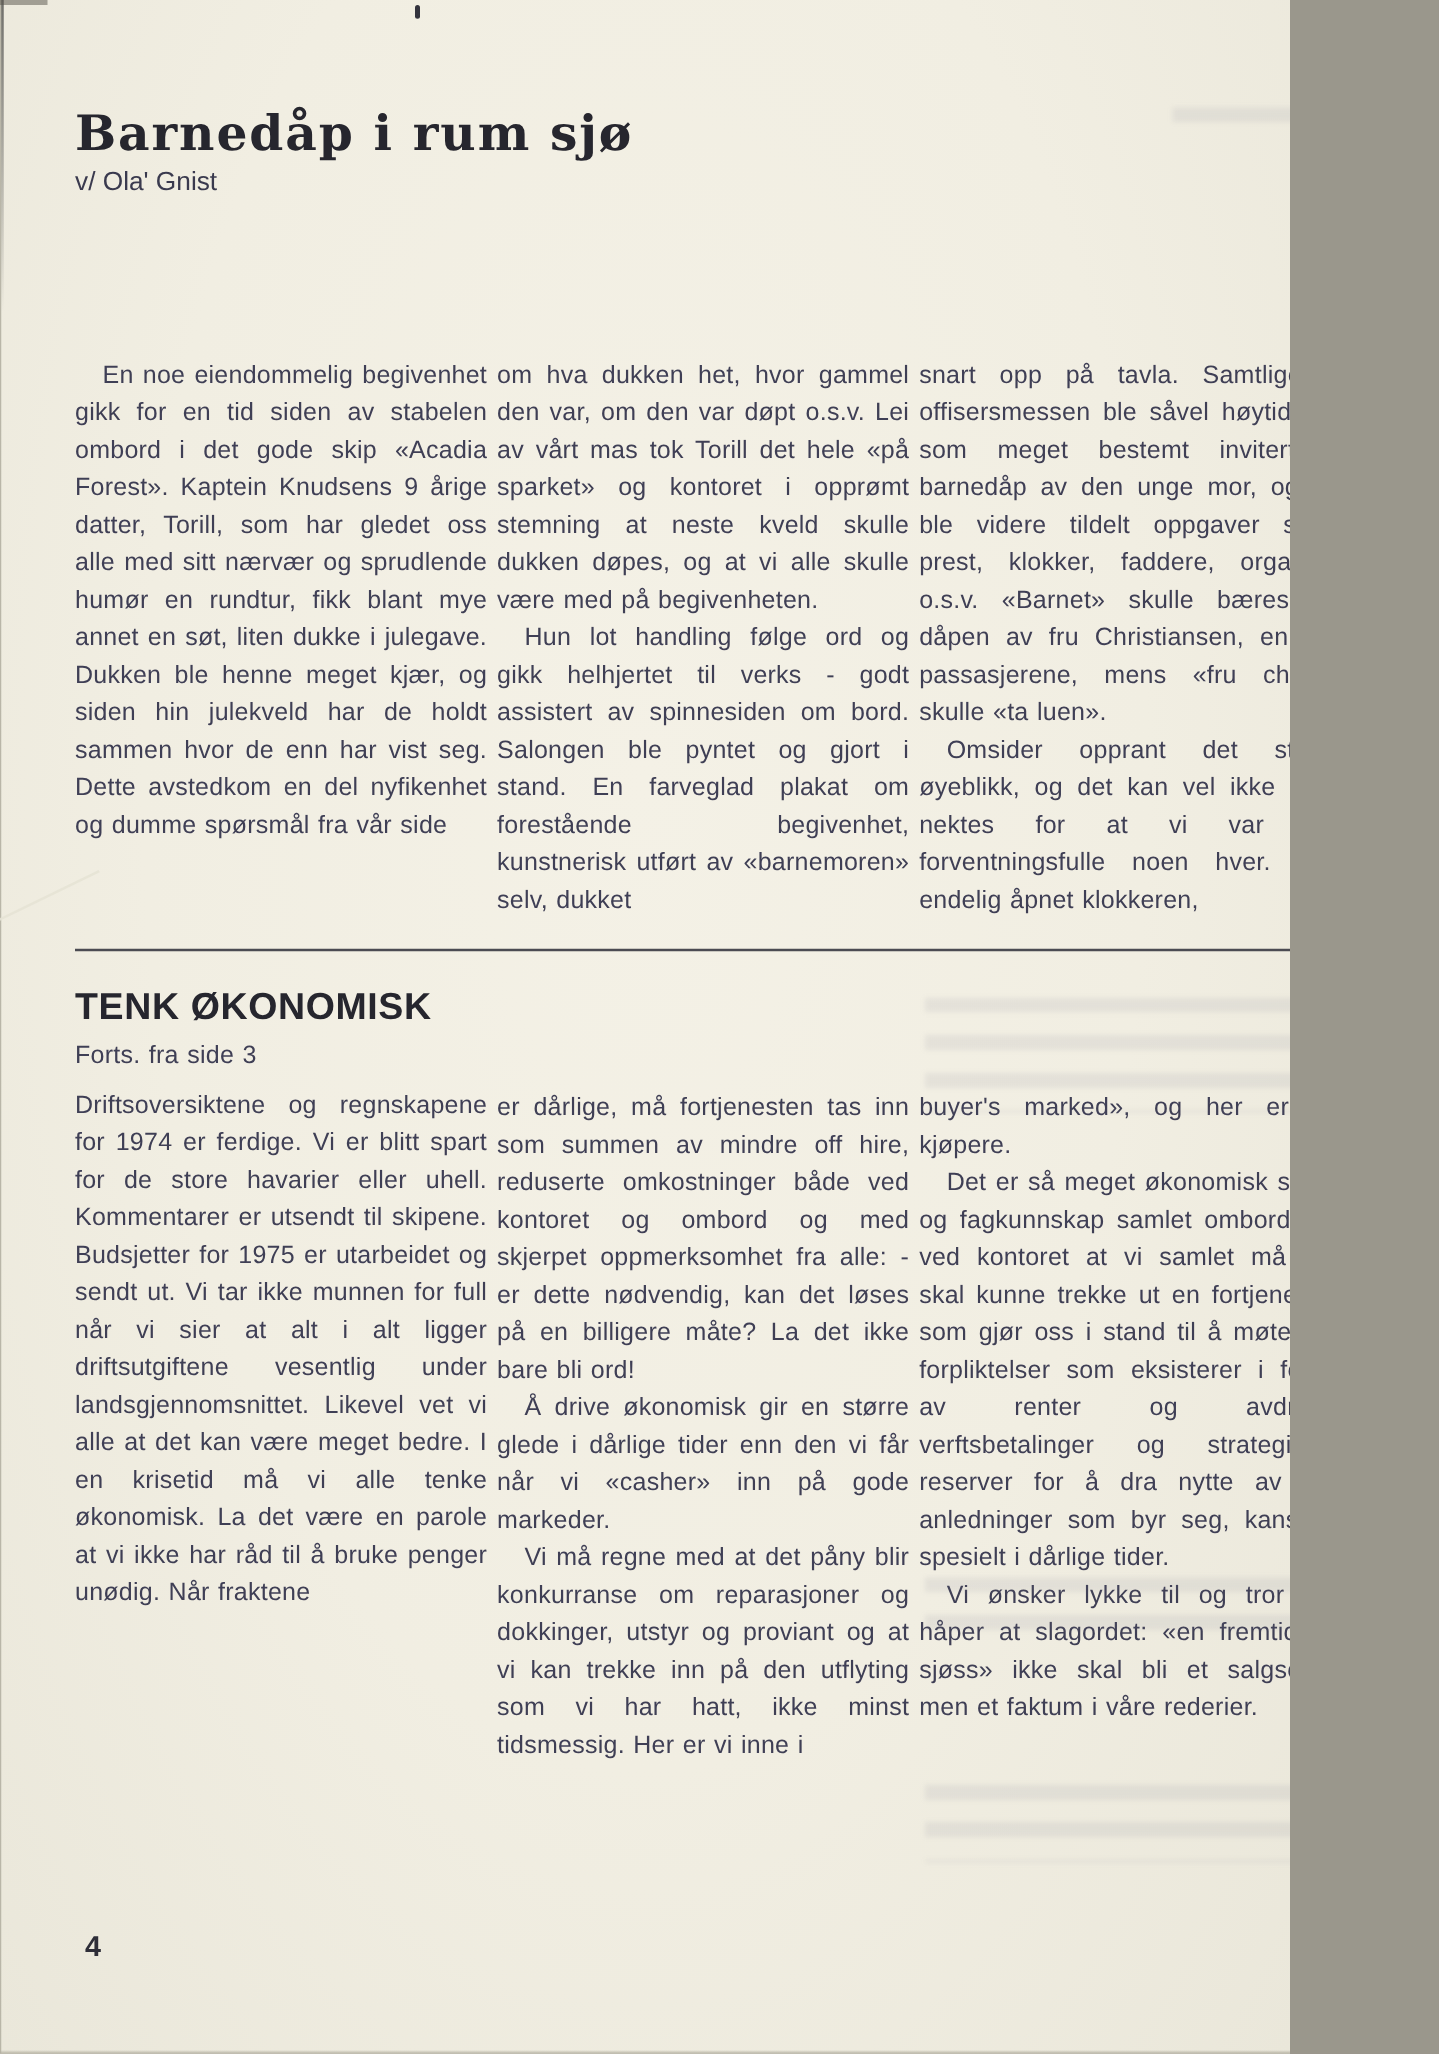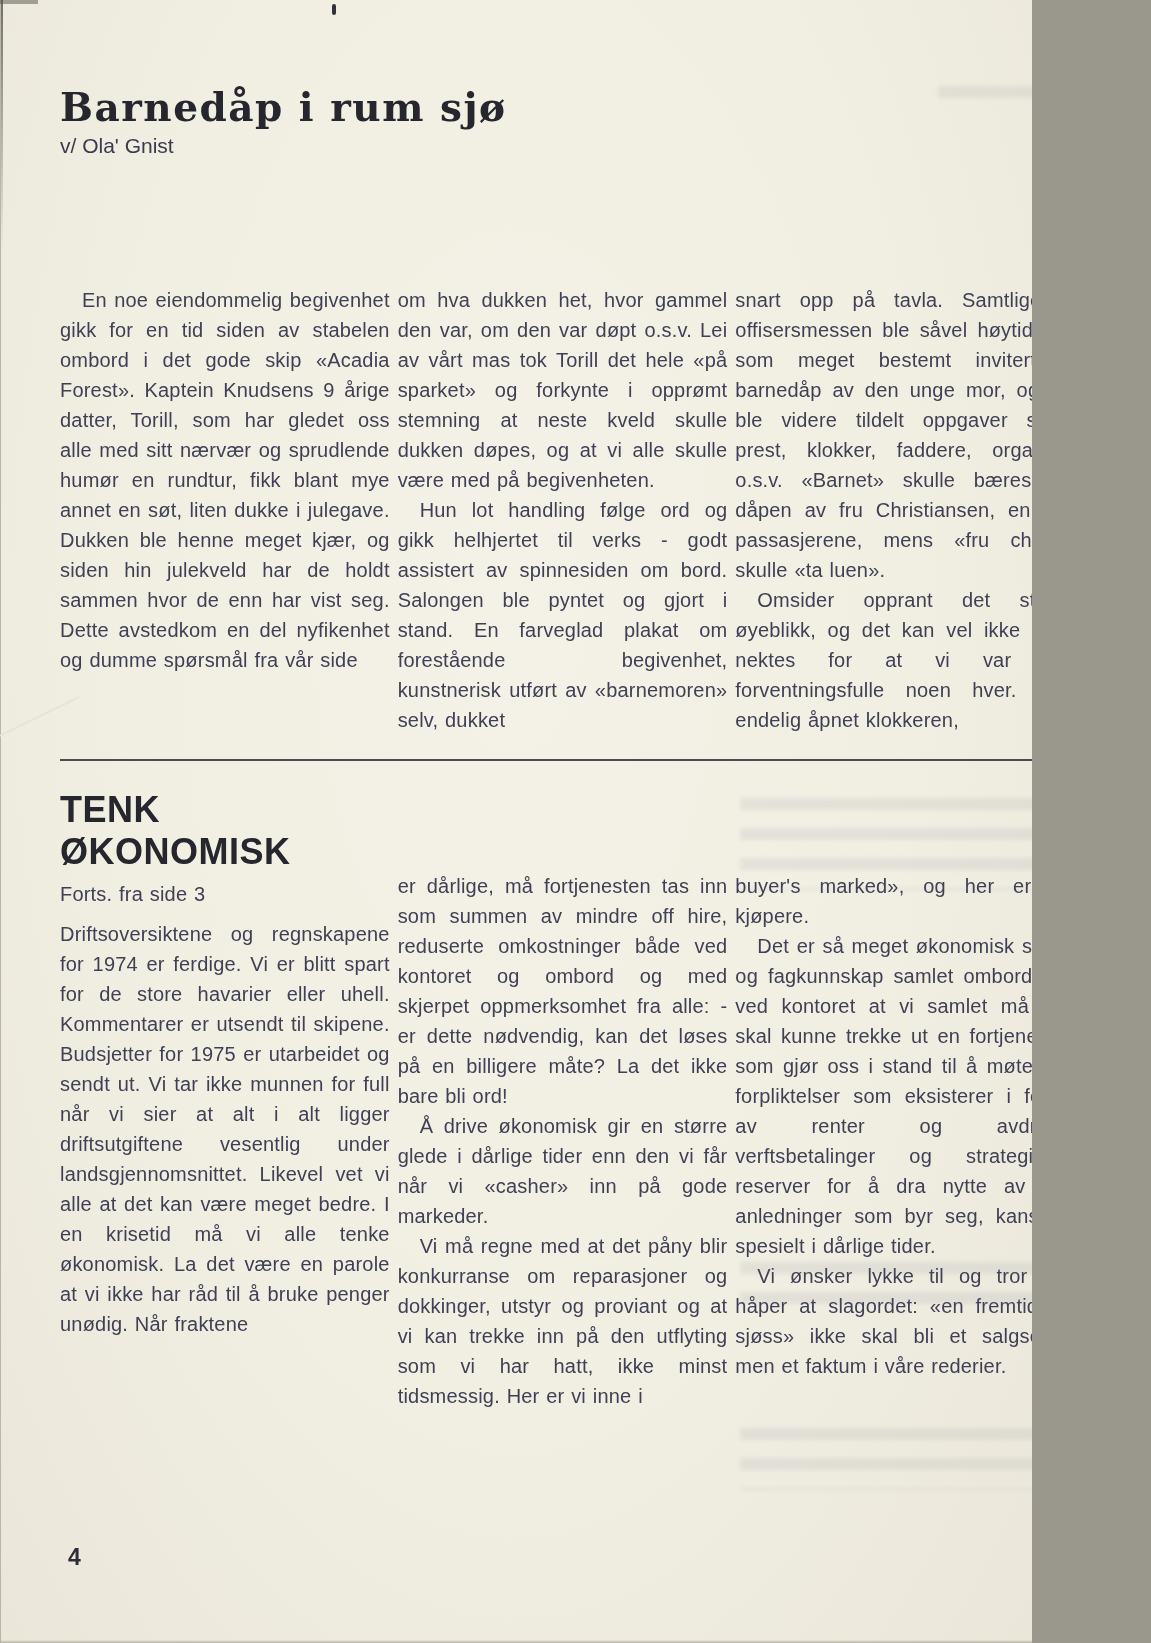--- a/index.html
+++ b/index.html
@@ -54,21 +54,21 @@
     word-spacing:1px;
   }
   .cols p + p{text-indent:1.1em;}
   .indent-first p:first-child{text-indent:1.1em;}
   .divider{
     border:none;
     border-top:2px solid #4b4b52;
     margin:24px 0 28px 0;
   }
   h2{
-    font-size:36px;
+    font-size:30px;
     font-weight:bold;
     letter-spacing:0.5px;
     color:var(--heading);
     margin:0;
   }
   .subtitle{
     font-size:22px;
     line-height:30px;
     margin:6px 0 10px 0 !important;
     text-align:center;
@@ -130,21 +130,21 @@
     <header>
       <h1>Barnedåp i rum sjø</h1>
       <p class="byline">v/ Ola' Gnist</p>
     </header>
 
     <section class="cols article1-cols">
       <div class="col indent-first">
           <p>En noe eiendommelig begivenhet gikk for en tid siden av stabelen ombord i det gode skip «Acadia Forest». Kaptein Knudsens 9 årige datter, Torill, som har gledet oss alle med sitt nærvær og sprudlende humør en rundtur, fikk blant mye annet en søt, liten dukke i julegave. Dukken ble henne meget kjær, og siden hin julekveld har de holdt sammen hvor de enn har vist seg. Dette avstedkom en del nyfikenhet og dumme spørsmål fra vår side</p>
         </div>
       <div class="col">
-          <p>om hva dukken het, hvor gammel den var, om den var døpt o.s.v. Lei av vårt mas tok Torill det hele «på sparket» og forkynte i opprømt stemning at neste kveld skulle dukken døpes, og at vi alle skulle være med på begivenheten.</p>
+          <p>om hva dukken het, hvor gammel den var, om den var døpt o.s.v. Lei av vårt mas tok Torill det hele «på sparket» og kontoret i opprømt stemning at neste kveld skulle dukken døpes, og at vi alle skulle være med på begivenheten.</p>
           <p>Hun lot handling følge ord og gikk helhjertet til verks - godt assistert av spinnesiden om bord. Salongen ble pyntet og gjort i stand. En farveglad plakat om forestående begivenhet, kunstnerisk utført av «barnemoren» selv, dukket</p>
         </div>
       <div class="col">
           <p>snart opp på tavla. Samtlige i offisersmessen ble såvel høytidelig som meget bestemt invitert i barnedåp av den unge mor, og vi ble videre tildelt oppgaver som prest, klokker, faddere, organist o.s.v. «Barnet» skulle bæres til dåpen av fru Christiansen, en av passasjerene, mens «fru chief» skulle «ta luen».</p>
           <p>Omsider opprant det store øyeblikk, og det kan vel ikke helt nektes for at vi var litt forventningsfulle noen hver. Og endelig åpnet klokkeren,</p>
         </div>
     </section>
 
     <hr class="divider">
 

